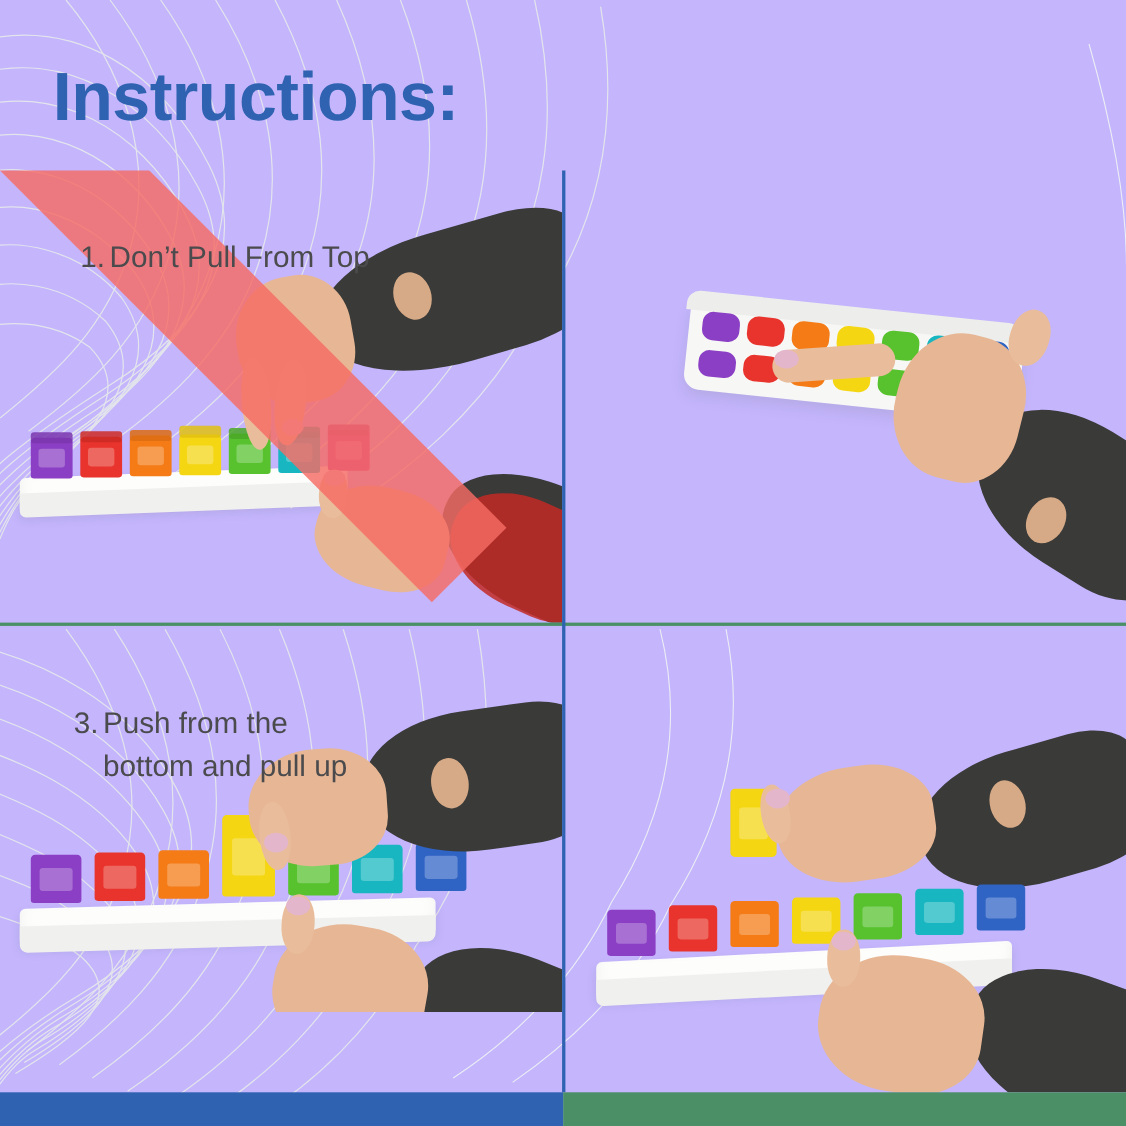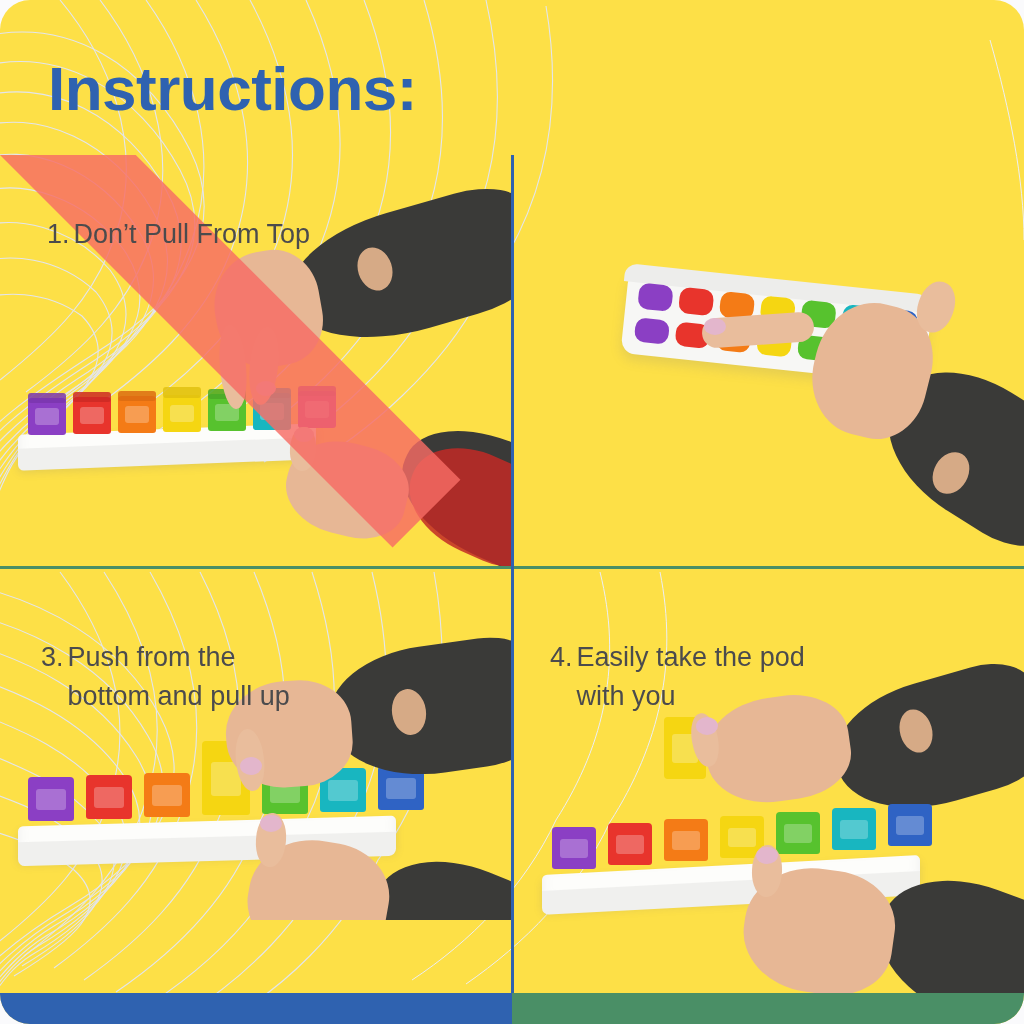--- a/index.html
+++ b/index.html
@@ -2,21 +2,21 @@
 <html><head>
 <meta charset="utf-8">
 <style>
   html,body{margin:0;padding:0;}
   body{
     width:1024px;height:1024px;overflow:hidden;
     background:#fafafc;
     font-family:"Liberation Sans", sans-serif;
     -webkit-font-smoothing:antialiased;
   }
-  .page{position:relative;width:1024px;height:1024px;overflow:hidden;background:#fde047;border-radius:30px;}
+  .page{position:relative;width:1024px;height:1024px;overflow:hidden;background:#c4b5fd;}
 
   
   .topo{position:absolute;inset:0;z-index:0;pointer-events:none;}
 
   
   .title{
     position:absolute;left:48px;top:58px;z-index:6;
     font-size:62px;font-weight:bold;letter-spacing:-0.5px;
     color:#2f62b0;line-height:1;
   }
@@ -36,20 +36,21 @@
   #panel-2{left:514px;top:155px;width:510px;height:411px;}
   #panel-3{left:0;top:569px;width:511px;height:351px;}
   #panel-4{left:514px;top:569px;width:510px;height:424px;}
 
   .step-text{
     position:absolute;z-index:5;
     color:#4b4b4d;
     font-size:27px;line-height:1.44;
     font-weight:normal;
     white-space:pre-line;
+    margin-left:26px;
   }
   .step-text .num{margin-right:4px;}
   #step-text-1{left:47px;top:21px;}
   #step-text-2{left:36px;top:20px;}
   #step-text-3{left:41px;top:30px;}
   #step-text-4{left:36px;top:30px;}
   .step-body{display:inline-block;vertical-align:top;}
 
   
   .scene{position:absolute;inset:0;overflow:hidden;}
@@ -241,24 +242,20 @@
       <div class="nail" style="left:240px;top:188px;width:22px;height:18px;"></div>
 
       <div class="sleeve" style="left:368px;top:302px;width:210px;height:130px;transform:rotate(22deg);"></div>
       <div class="hand" style="left:248px;top:272px;width:140px;height:120px;transform:rotate(10deg);"></div>
       <div class="finger" style="left:256px;top:244px;width:30px;height:54px;transform:rotate(4deg);"></div>
       <div class="nail" style="left:260px;top:246px;width:22px;height:17px;"></div>
     </div>
   </div>
 
   <div class="panel" id="panel-4">
-    <div class="step-text" id="step-text-4">
-      <span class="num">4.</span><span class="step-body">Easily take the pod
-with you</span>
-    </div>
 
     <div class="scene">
 
       <div class="pod" style="left:150px;top:148px;width:42px;height:62px;background:#f5d612;border-radius:4px;"></div>
 
       <div class="sleeve" style="left:320px;top:110px;width:210px;height:124px;transform:rotate(-16deg);"></div>
       <div class="thumbhole" style="left:386px;top:140px;width:32px;height:44px;transform:rotate(-16deg);"></div>
       <div class="hand" style="left:192px;top:128px;width:144px;height:104px;transform:rotate(-8deg);"></div>
       <div class="finger" style="left:178px;top:144px;width:26px;height:54px;transform:rotate(-10deg);"></div>
       <div class="nail" style="left:182px;top:148px;width:22px;height:18px;"></div>

